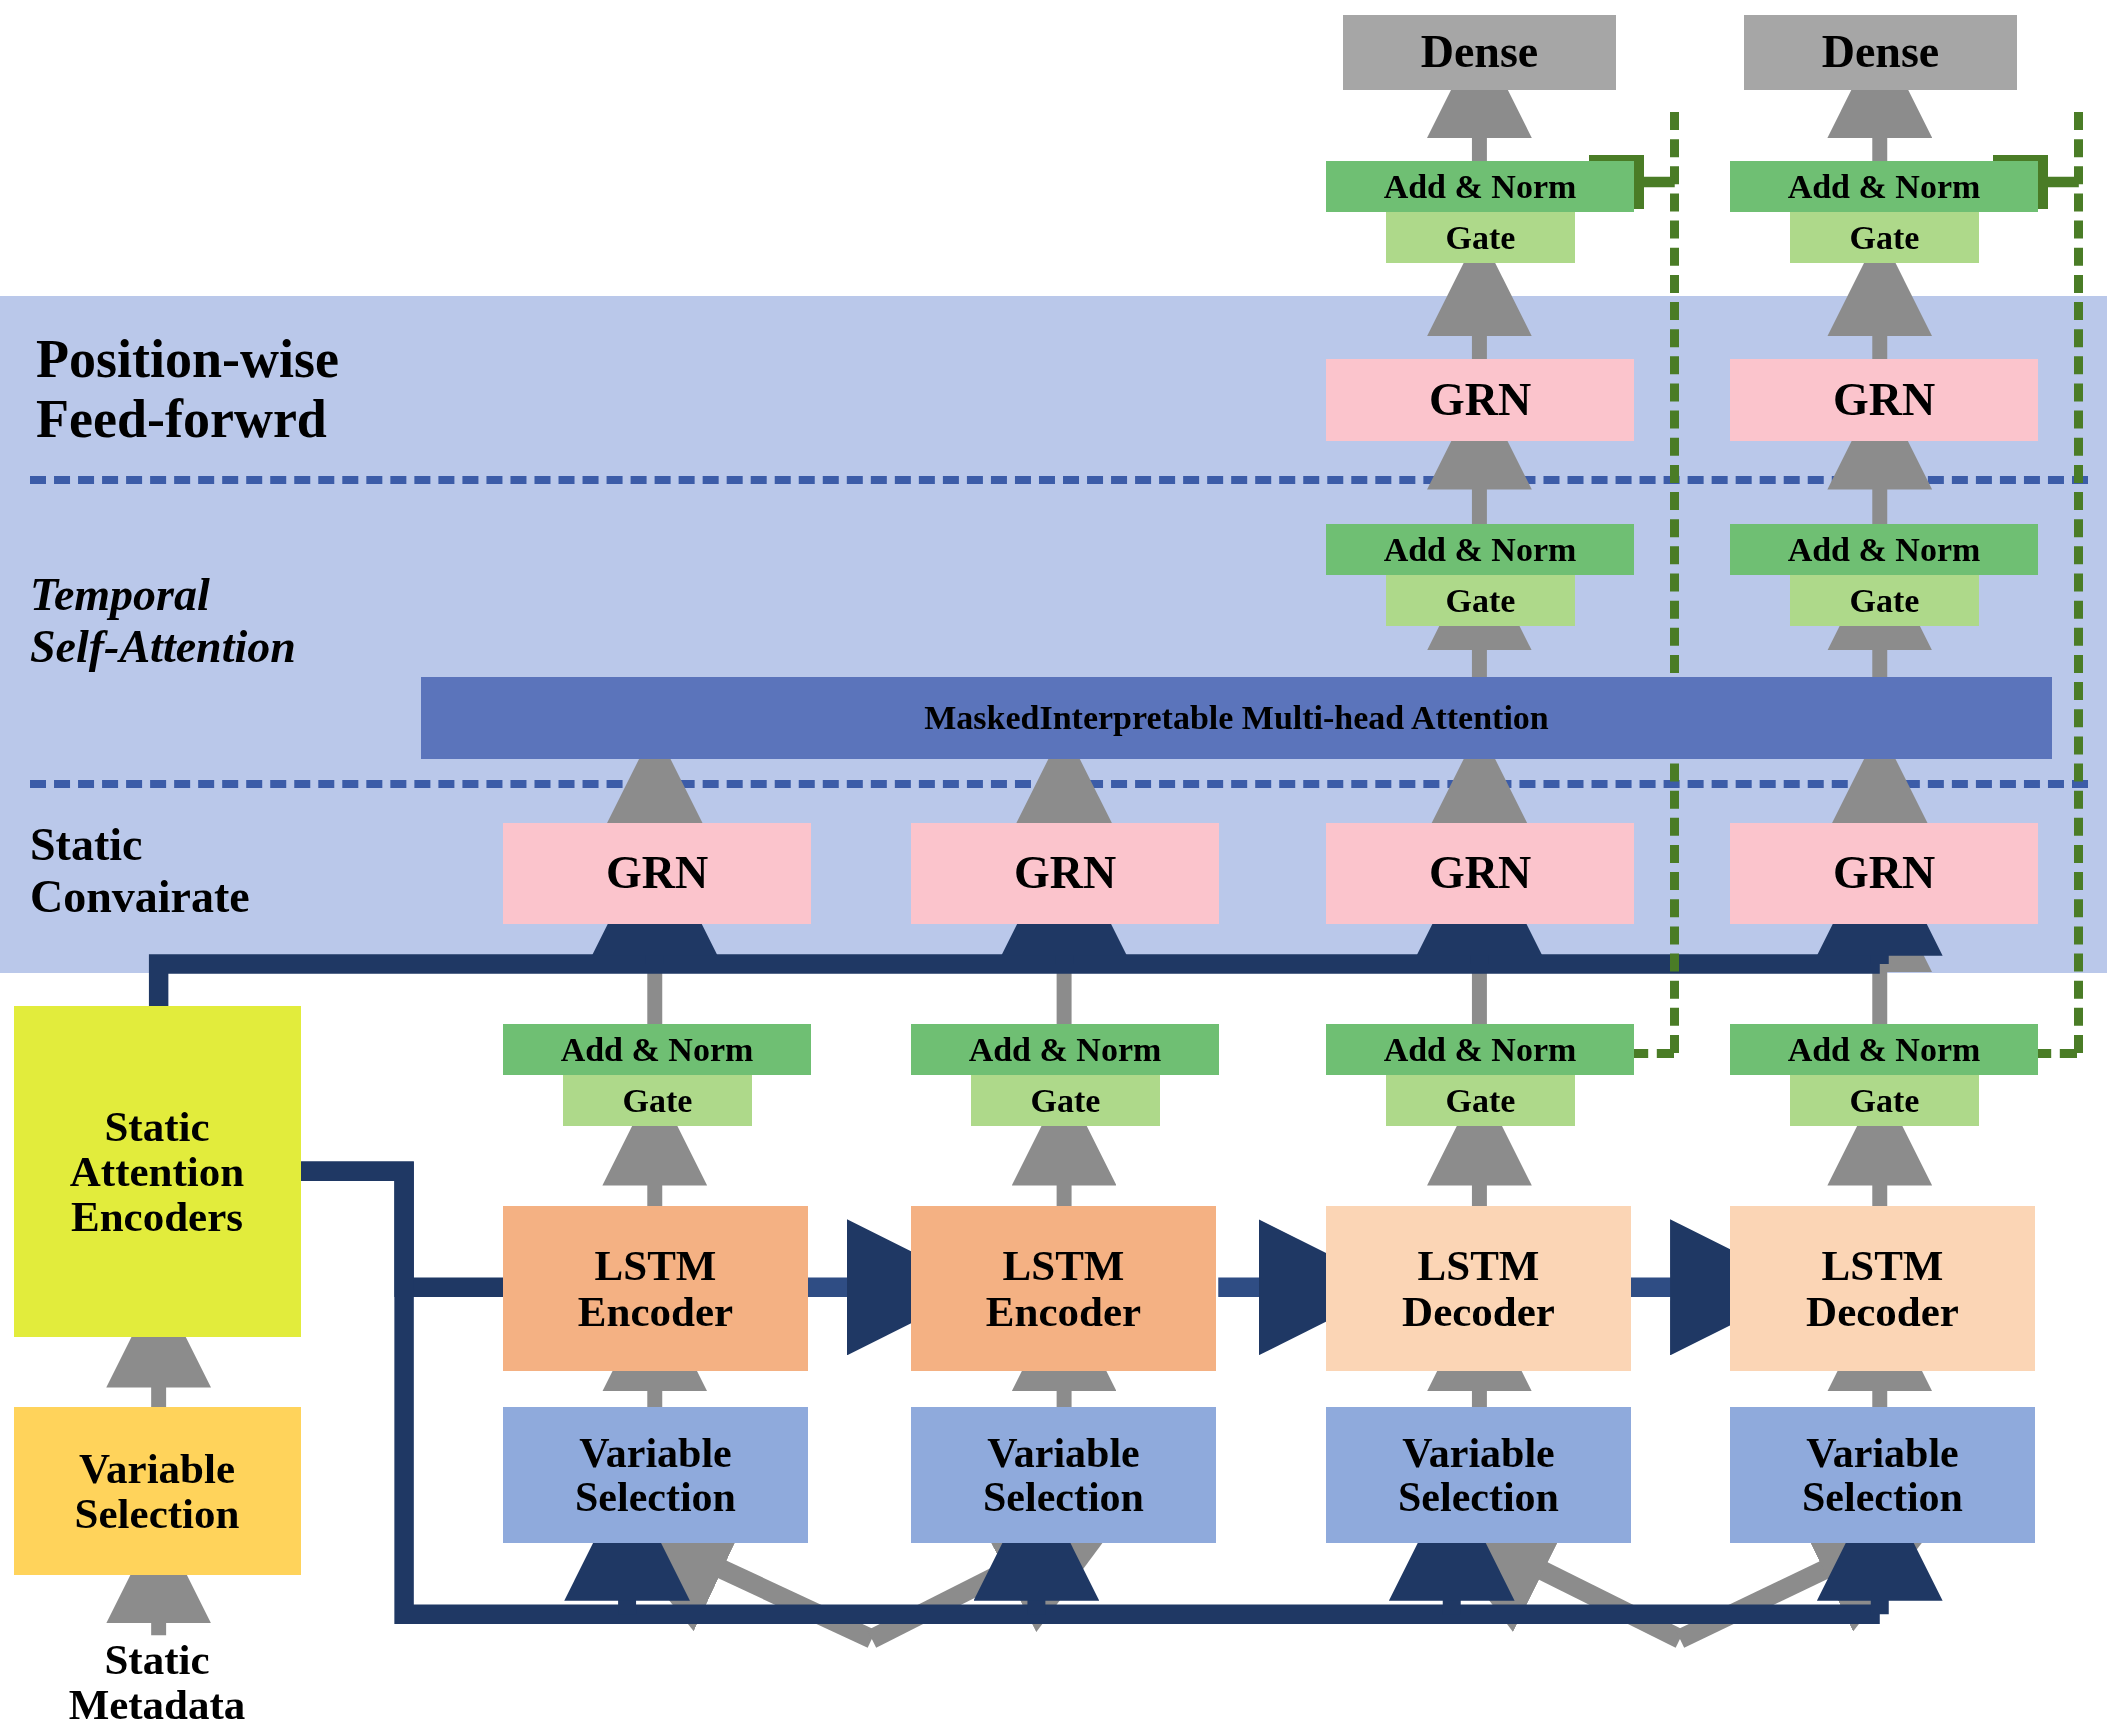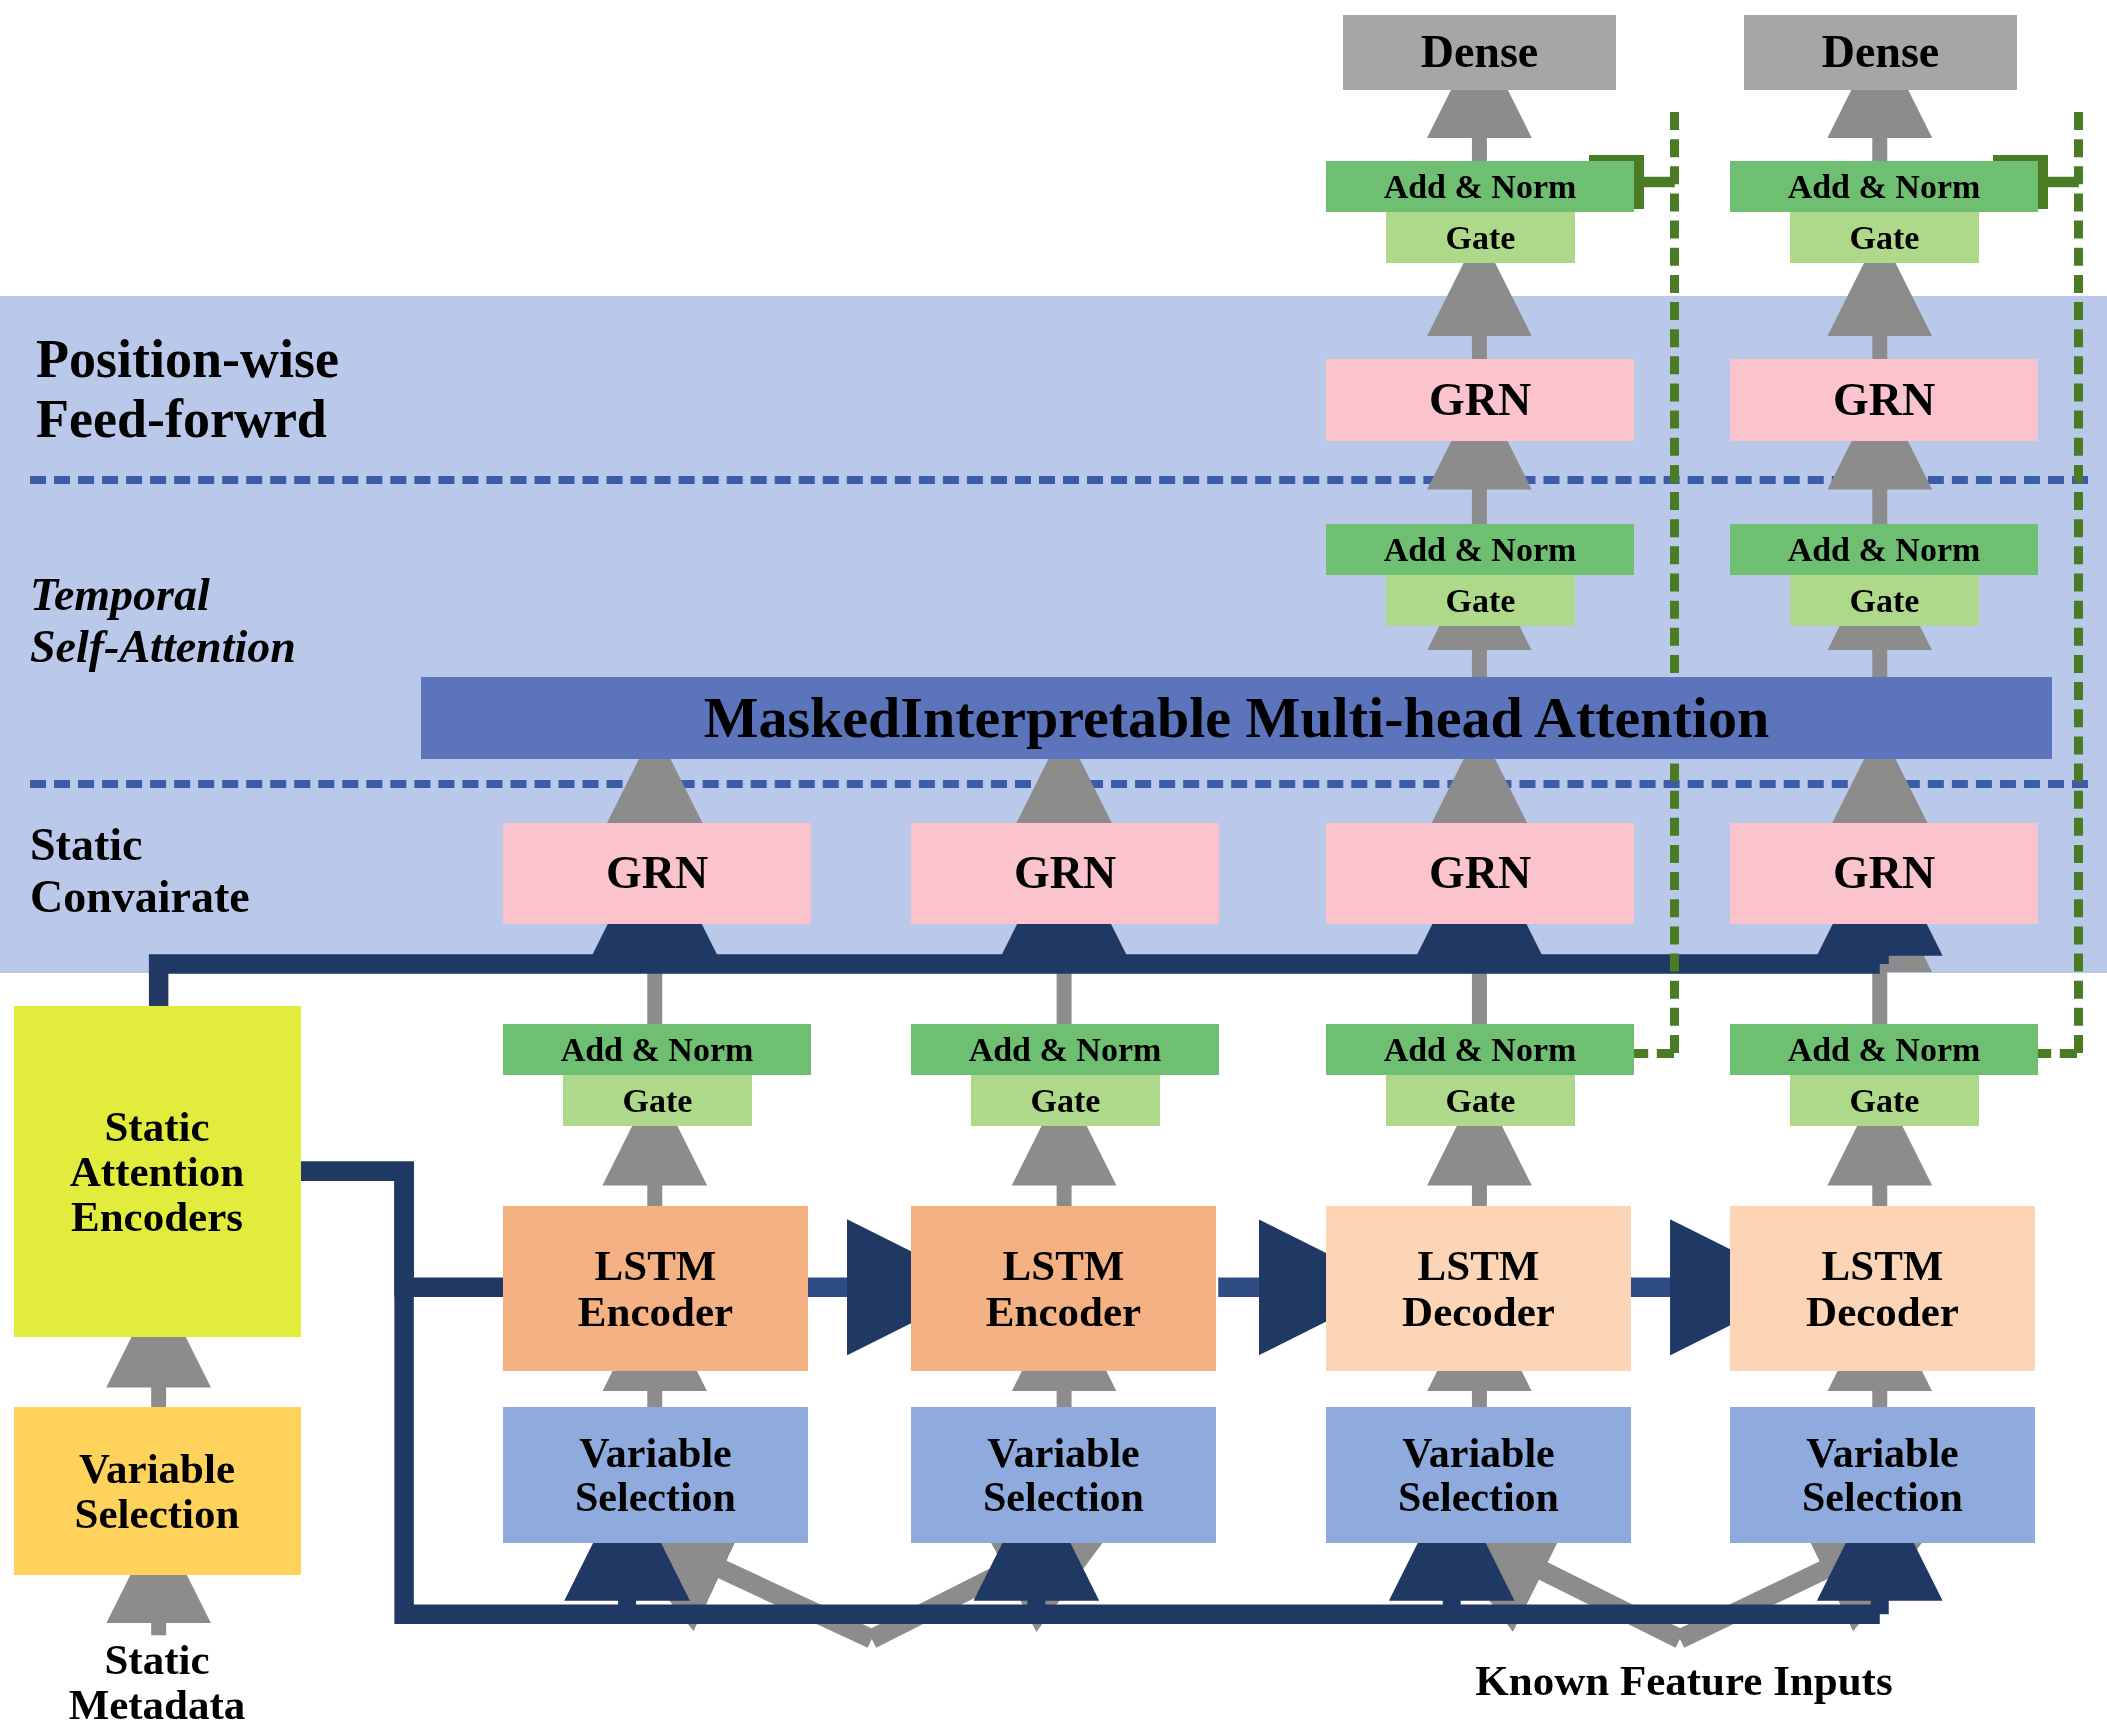--- a/index.html
+++ b/index.html
@@ -156,21 +156,21 @@
 
   <div class="box" style="left:1326px;top:359px;width:308px;height:82px;background:#fbc4cc;font-size:46px;">GRN</div>
   <div class="box" style="left:1730px;top:359px;width:308px;height:82px;background:#fbc4cc;font-size:46px;">GRN</div>
 
   <div class="box" style="left:1326px;top:524px;width:308px;height:51px;background:#6fbf73;font-size:34px;">Add &amp; Norm</div>
   <div class="box" style="left:1730px;top:524px;width:308px;height:51px;background:#6fbf73;font-size:34px;">Add &amp; Norm</div>
 
   <div class="box" style="left:1386px;top:575px;width:189px;height:51px;background:#aed98a;font-size:34px;">Gate</div>
   <div class="box" style="left:1790px;top:575px;width:189px;height:51px;background:#aed98a;font-size:34px;">Gate</div>
 
-  <div class="box" style="left:421px;top:677px;width:1631px;height:82px;background:#5b74bb;font-size:58px;">MaskedInterpretable Multi-head Attention</div>
+  <div class="box" style="left:421px;top:677px;width:1631px;height:82px;background:#5b74bb;font-size:34px;">MaskedInterpretable Multi-head Attention</div>
 
   <div class="box" style="left:503px;top:823px;width:308px;height:101px;background:#fbc4cc;font-size:46px;">GRN</div>
   <div class="box" style="left:911px;top:823px;width:308px;height:101px;background:#fbc4cc;font-size:46px;">GRN</div>
   <div class="box" style="left:1326px;top:823px;width:308px;height:101px;background:#fbc4cc;font-size:46px;">GRN</div>
   <div class="box" style="left:1730px;top:823px;width:308px;height:101px;background:#fbc4cc;font-size:46px;">GRN</div>
 
   <div class="box" style="left:503px;top:1024px;width:308px;height:51px;background:#6fbf73;font-size:34px;">Add &amp; Norm</div>
   <div class="box" style="left:563px;top:1075px;width:189px;height:51px;background:#aed98a;font-size:34px;">Gate</div>
 
   <div class="box" style="left:911px;top:1024px;width:308px;height:51px;background:#6fbf73;font-size:34px;">Add &amp; Norm</div>
@@ -223,16 +223,15 @@
   </div>
   <div class="box" style="left:13.5px;top:1407px;width:287px;height:168px;background:#ffd35b;font-size:43px;flex-direction:column;">
     <div>Variable</div>
     <div>Selection</div>
   </div>
   <div class="box" style="left:13.5px;top:1635px;width:287px;height:94px;font-size:43px;flex-direction:column;">
     <div>Static</div>
     <div>Metadata</div>
   </div>
 
-  <div class="box" style="left:1392px;top:1655px;width:584px;height:52px;font-size:43px;">Known Feature Inputs</div>
 
 </div>
 
 
 </body></html>

